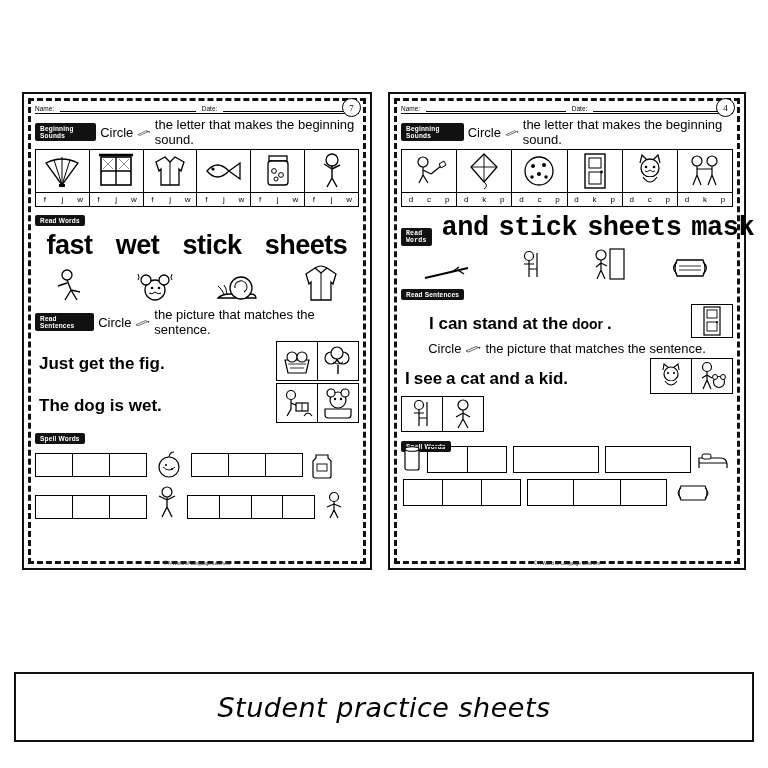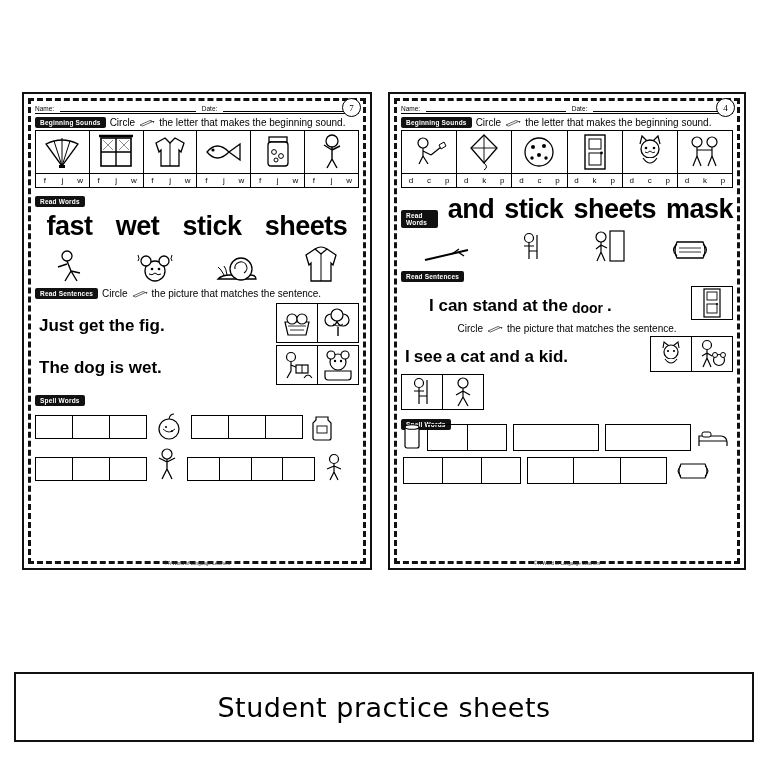--- a/index.html
+++ b/index.html
@@ -80,21 +80,21 @@
     letter-spacing: .2px;
     vertical-align: middle;
   }
   .dirline {
     display: flex;
     align-items: center;
     gap: 4px;
     margin: 3px 0 2px 0;
     font-size: 7px;
   }
-  .dirline .txt { font-size: 10px; }
+  .dirline .txt { font-size: 13px; }
   .pencil { width: 16px; height: 9px; }
 
   
   .picrow {
     display: flex;
     border: 1.2px solid #000;
     margin-top: 2px;
     height: 58px;
     box-sizing: border-box;
   }
@@ -126,36 +126,36 @@
   
   .wordrow {
     display: flex;
     align-items: baseline;
     justify-content: space-around;
     font-size: 27px;
     font-weight: 600;
     letter-spacing: -.5px;
     margin-top: 1px;
   }
-  .wordrow.inline-tag { justify-content: flex-start; gap: 10px; }
+  .wordrow.inline-tag { justify-content: flex-start; gap: 10px; font-family: Liberation Mono, monospace; }
   .wordpics {
     display: flex;
     justify-content: space-around;
     align-items: flex-end;
     height: 42px;
     margin-top: 1px;
   }
 
   
   .sent {
     font-size: 17px;
     font-weight: 600;
     margin: 6px 0 0 4px;
     display: flex;
-    align-items: flex-end;
+    align-items: center;
     gap: 4px;
   }
   .sent .bold { font-weight: 800; }
   .choicebox {
     border: 1.2px solid #000;
     display: flex;
     height: 40px;
     box-sizing: border-box;
   }
   .choicebox > div {
@@ -190,20 +190,21 @@
     left: 14px;
     top: 672px;
     width: 740px;
     height: 70px;
     border: 2px solid #111;
     box-sizing: border-box;
     display: flex;
     align-items: center;
     justify-content: center;
     background: #fff;
+    font-style: italic;
   }
   .caption span {
     font-family: "DejaVu Sans", sans-serif;
     font-size: 27px;
     letter-spacing: .5px;
   }
 
   svg { display: block; }
 </style>
 </head>

